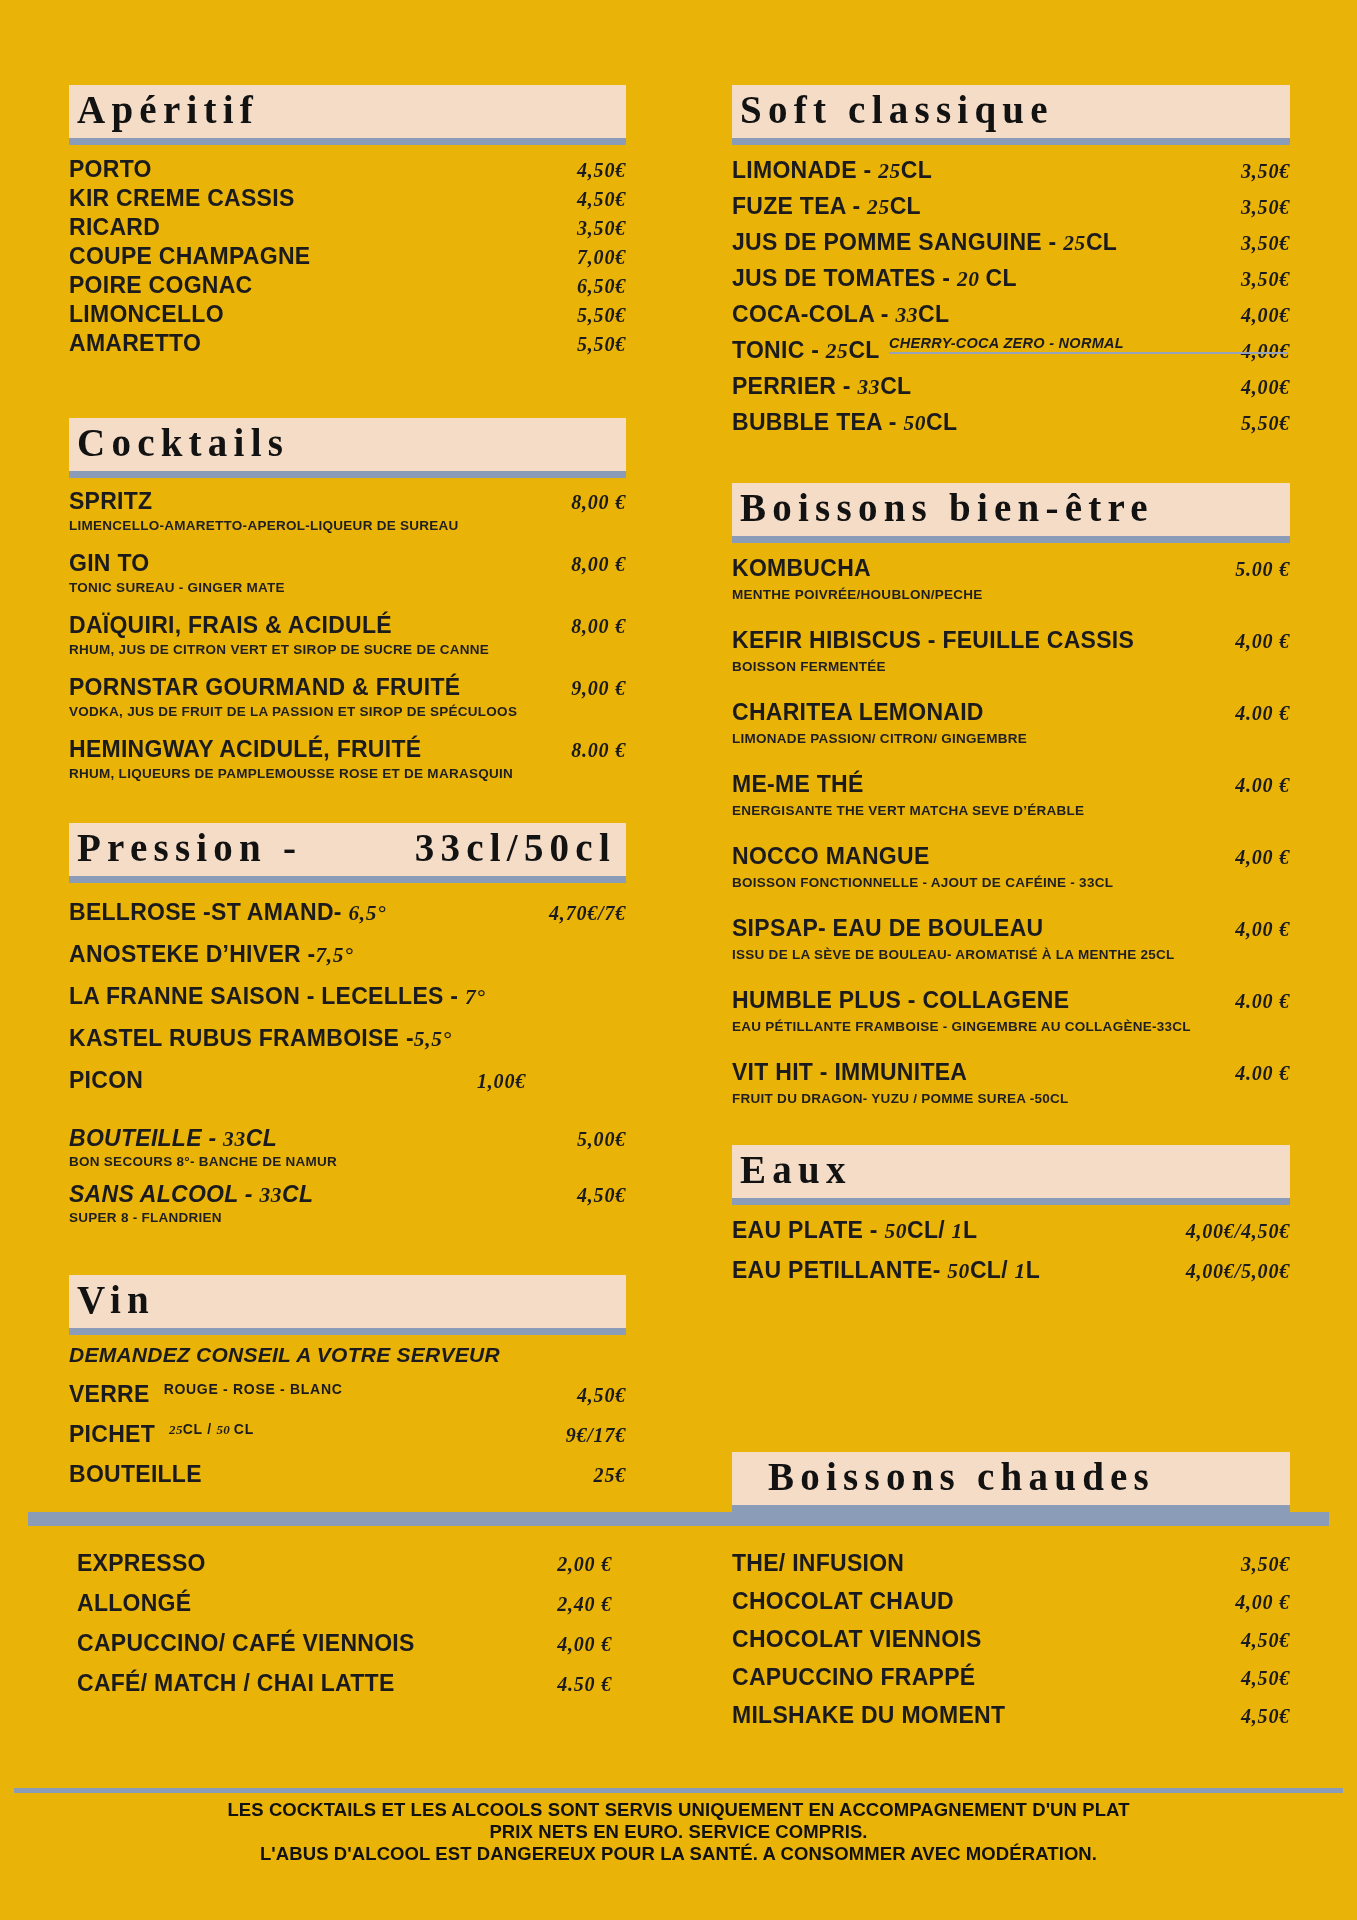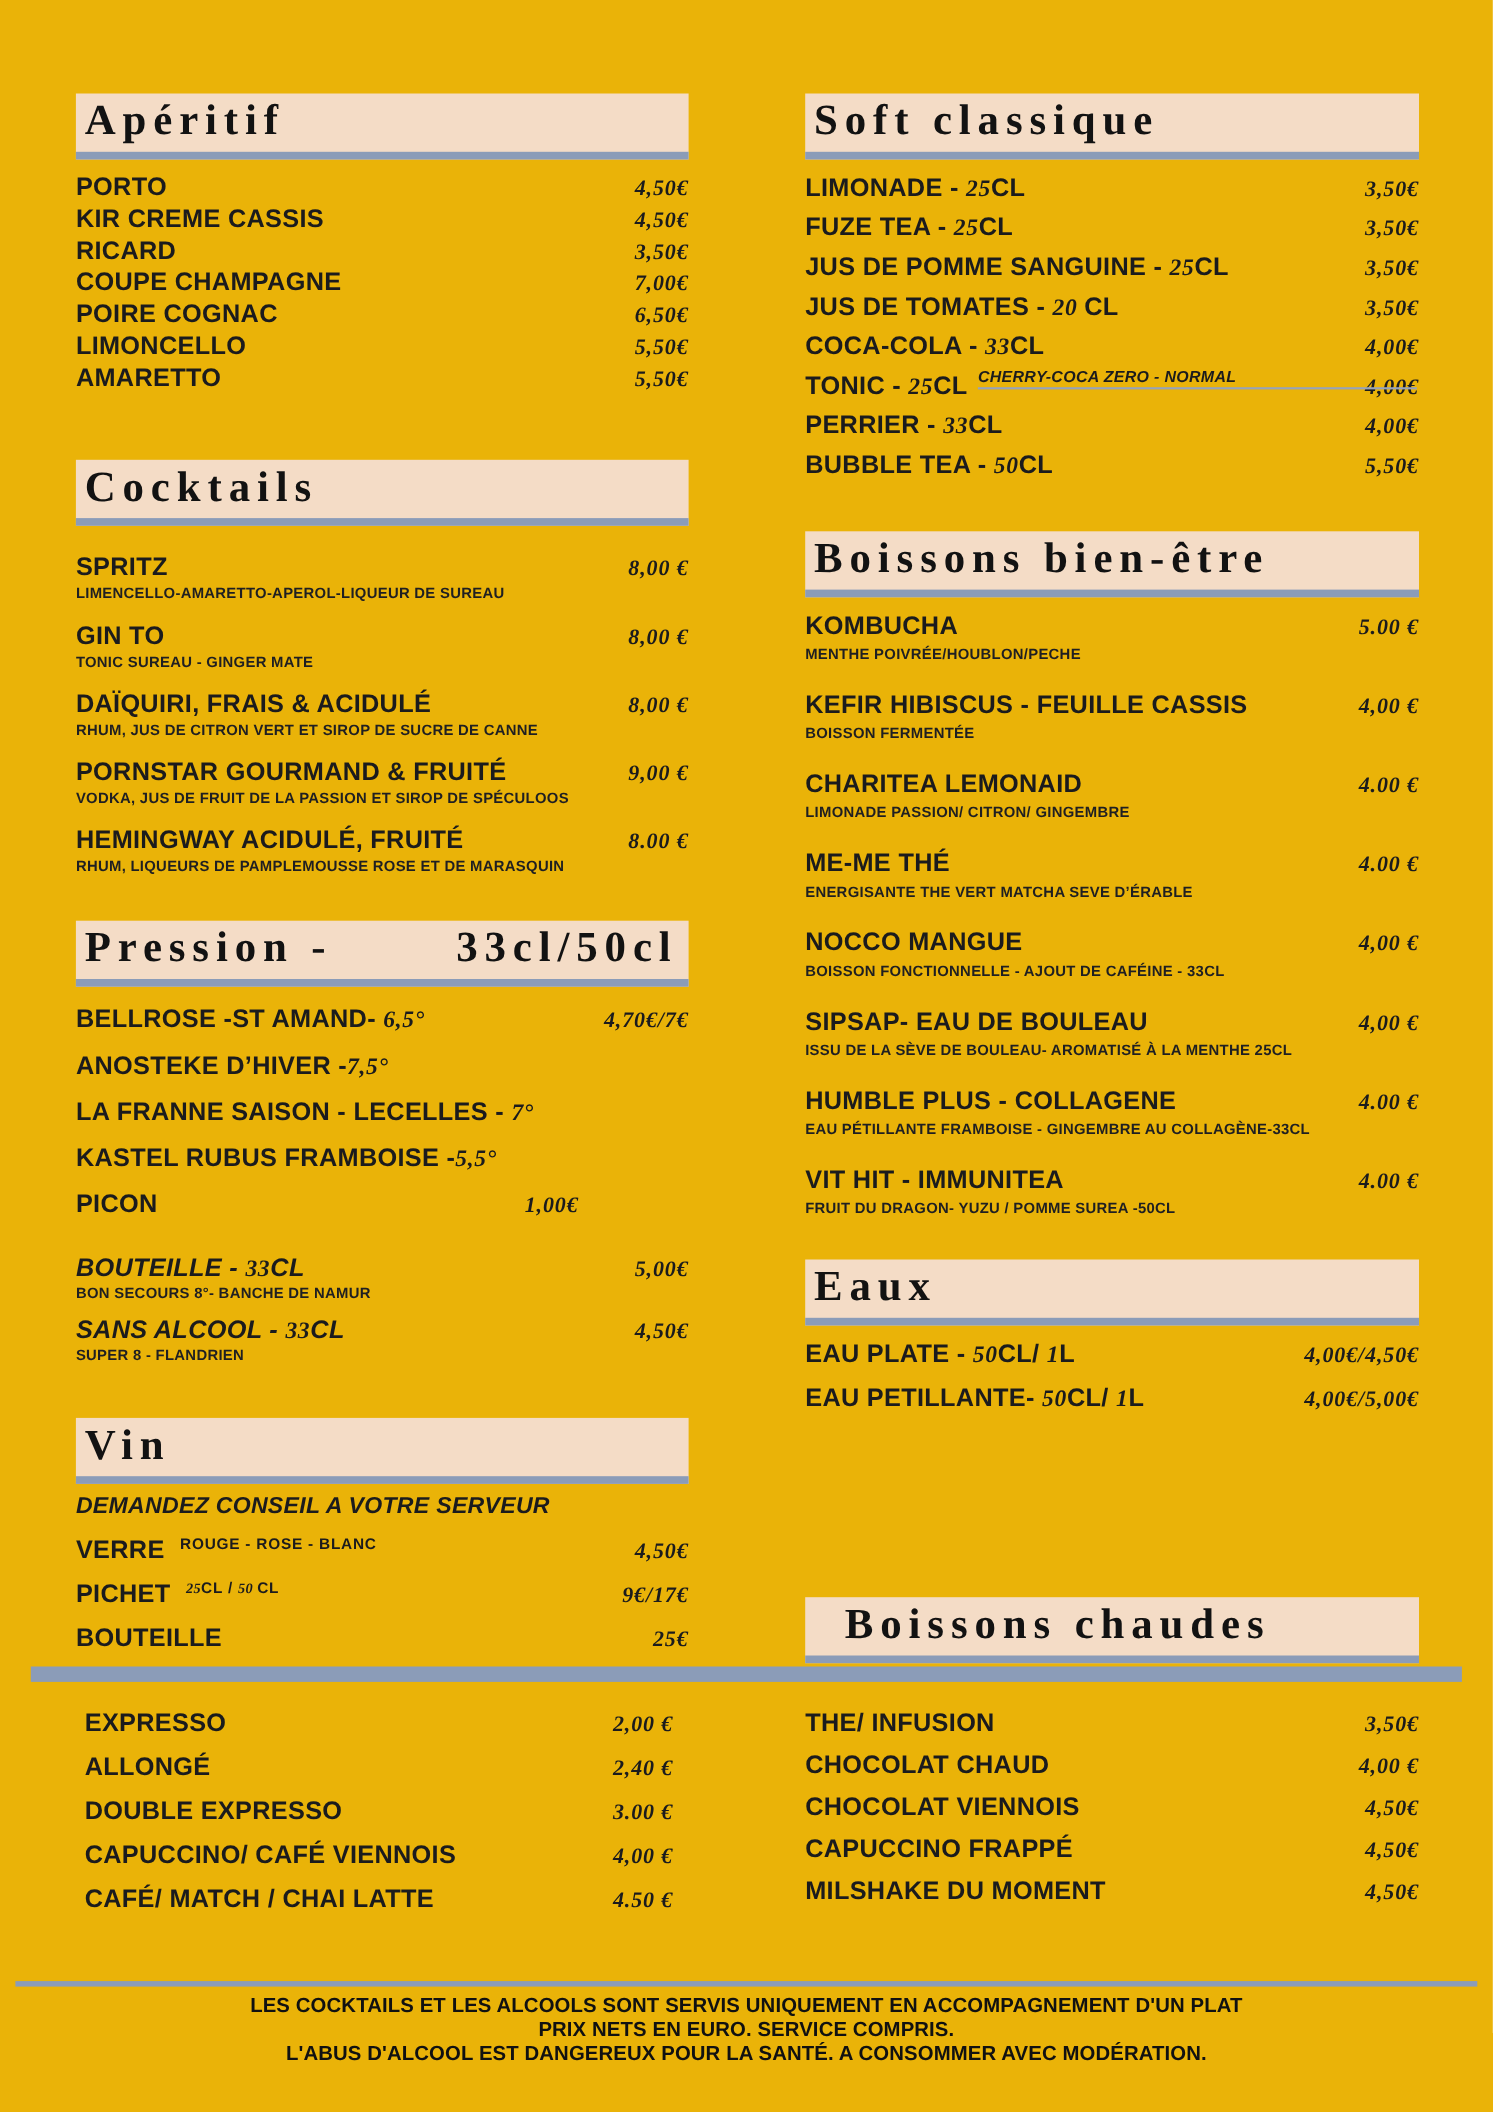--- a/index.html
+++ b/index.html
@@ -39,21 +39,21 @@
     font-size:20px;white-space:nowrap;letter-spacing:.04em;
   }
   .pr-mid{margin-right:100px}
   .sub{font-weight:700;font-size:13.5px;letter-spacing:.02em;color:#1f1f22}
   .fig{font-family:"Liberation Serif",serif;font-style:italic;font-weight:700;font-size:.93em;letter-spacing:.03em}
 
   
   .list-apero{margin-top:11px}
   .list-apero .row{height:29px}
 
-  .list-cock{margin-top:24px}
+  .list-cock{margin-top:10px}
   .cgroup{height:62px}
   .cgroup .sub{margin-top:3px}
 
   .list-beer{margin-top:16px}
   .list-beer .row{height:42px}
 
   .list-bottle{margin-top:16px}
   .bgroup{height:56px}
   .bgroup .sub{margin-top:2px}
 
@@ -383,24 +383,20 @@
     <div class="col col-l list-coffee">
       <div class="row">
           <span class="nm">EXPRESSO</span>
           <span class="pr">2,00 €</span>
         </div>
       <div class="row">
           <span class="nm">ALLONGÉ</span>
           <span class="pr">2,40 €</span>
         </div>
       <div class="row">
-          <span class="nm">DOUBLE EXPRESSO</span>
-          <span class="pr">3.00 €</span>
-        </div>
-      <div class="row">
           <span class="nm">CAPUCCINO/ CAFÉ VIENNOIS</span>
           <span class="pr">4,00 €</span>
         </div>
       <div class="row">
           <span class="nm">CAFÉ/ MATCH / CHAI LATTE</span>
           <span class="pr">4.50 €</span>
         </div>
     </div>
     <div class="col col-r list-hot">
       <div class="row">

